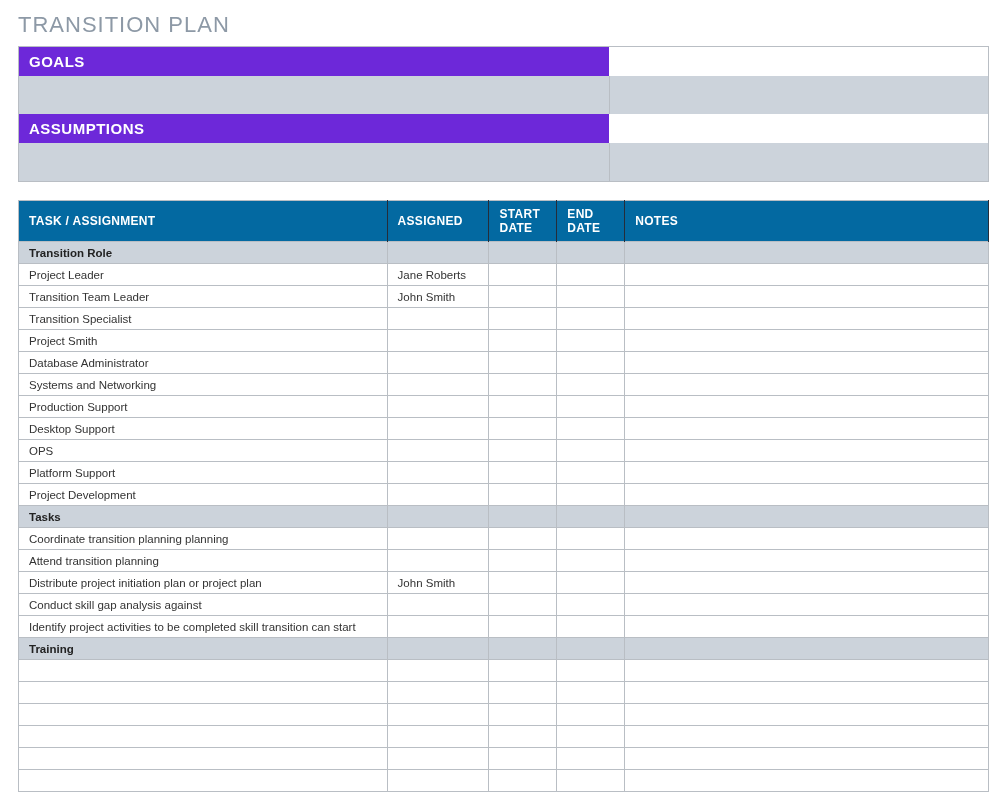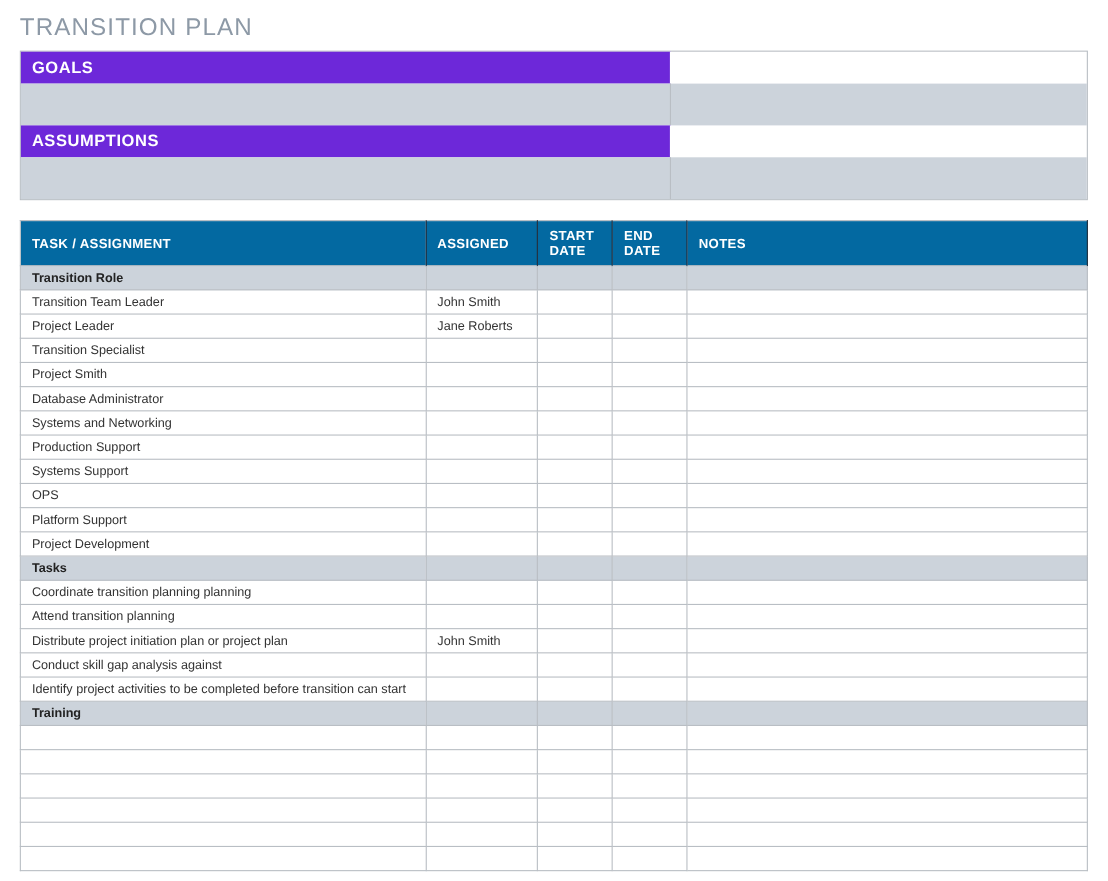--- a/index.html
+++ b/index.html
@@ -116,34 +116,34 @@
   </thead>
   <tbody id="plan-body">
       <tr class="section">
         <td>Transition Role</td>
         <td></td>
         <td></td>
         <td></td>
         <td></td>
       </tr>
       <tr>
+        <td>Project Leader</td>
+        <td>Jane Roberts</td>
+        <td></td>
+        <td></td>
+        <td></td>
+      </tr>
+      <tr>
         <td>Transition Team Leader</td>
         <td>John Smith</td>
         <td></td>
         <td></td>
         <td></td>
       </tr>
       <tr>
-        <td>Project Leader</td>
-        <td>Jane Roberts</td>
-        <td></td>
-        <td></td>
-        <td></td>
-      </tr>
-      <tr>
         <td>Transition Specialist</td>
         <td></td>
         <td></td>
         <td></td>
         <td></td>
       </tr>
       <tr>
         <td>Project Smith</td>
         <td></td>
         <td></td>
@@ -165,21 +165,21 @@
         <td></td>
       </tr>
       <tr>
         <td>Production Support</td>
         <td></td>
         <td></td>
         <td></td>
         <td></td>
       </tr>
       <tr>
-        <td>Systems Support</td>
+        <td>Desktop Support</td>
         <td></td>
         <td></td>
         <td></td>
         <td></td>
       </tr>
       <tr>
         <td>OPS</td>
         <td></td>
         <td></td>
         <td></td>
@@ -228,21 +228,21 @@
         <td></td>
       </tr>
       <tr>
         <td>Conduct skill gap analysis against</td>
         <td></td>
         <td></td>
         <td></td>
         <td></td>
       </tr>
       <tr>
-        <td>Identify project activities to be completed before transition can start</td>
+        <td>Identify project activities to be completed skill transition can start</td>
         <td></td>
         <td></td>
         <td></td>
         <td></td>
       </tr>
       <tr class="section">
         <td>Training</td>
         <td></td>
         <td></td>
         <td></td>

